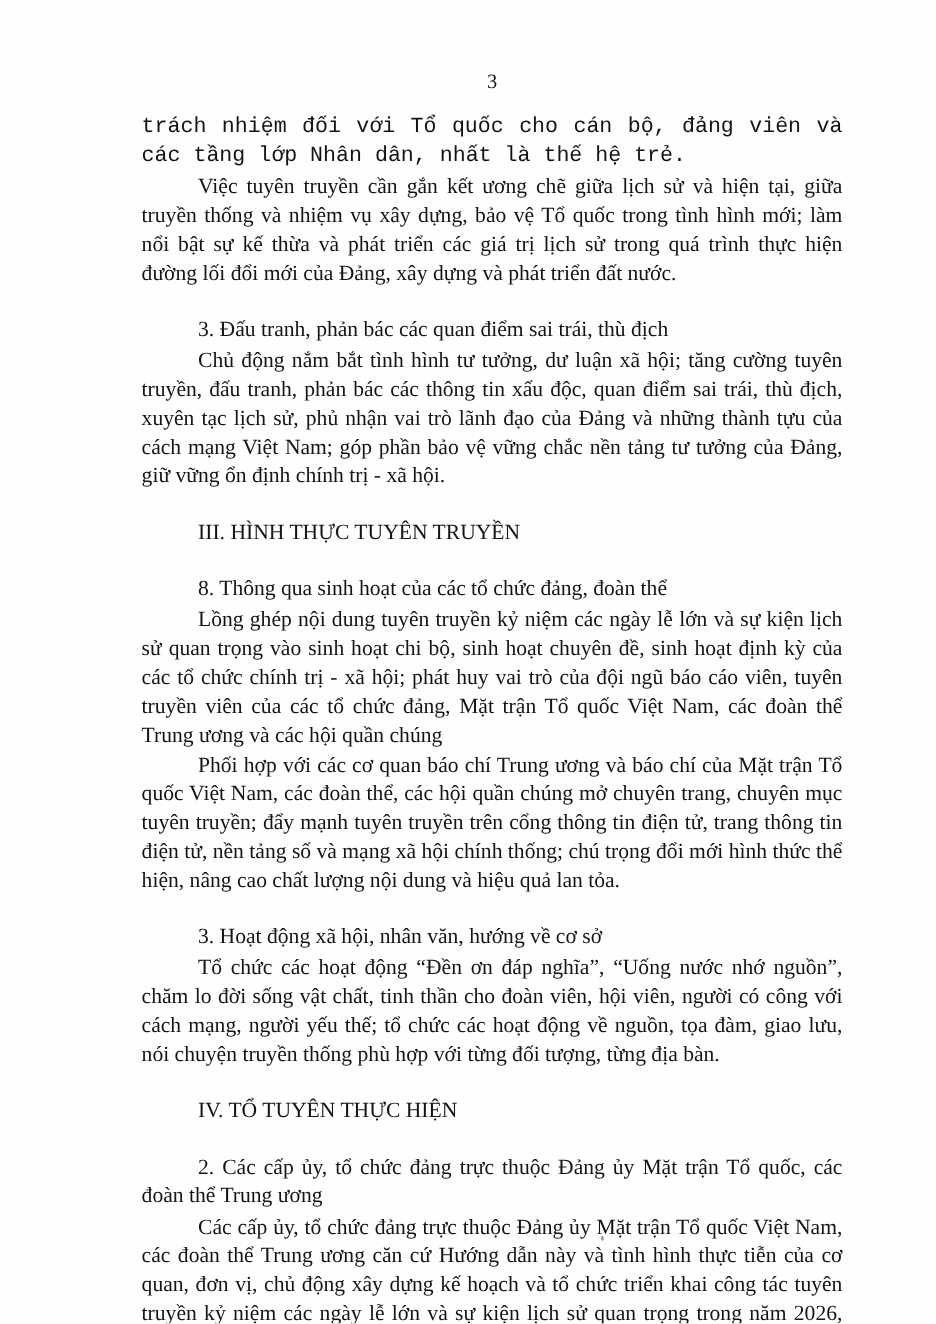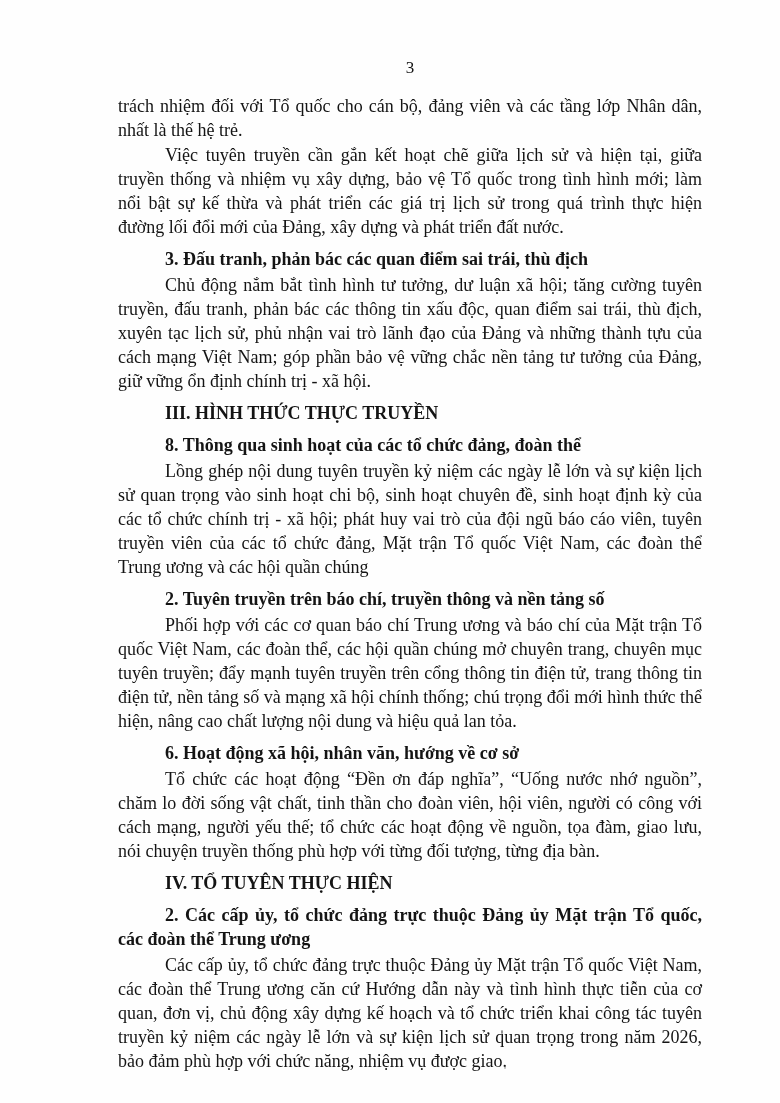--- a/index.html
+++ b/index.html
@@ -30,24 +30,25 @@
     font-size: 18px;
     line-height: 24px;
     text-align: justify;
     text-justify: inter-word;
   }
   .text-block p {
     text-indent: 47px;
   }
   .text-block p.noindent {
     text-indent: 0;
+    font-family: Liberation Mono, monospace;
   }
   .text-block p.heading {
-    font-weight: bold;
-    margin-top: 8px;
+    font-weight: normal;
+    margin-top: 23px;
     margin-bottom: 2px;
   }
   .text-block p.body-par {
     margin-bottom: 1px;
   }
   
   .speck {
     position: absolute;
     background: #8a8a8a;
     border-radius: 50%;
@@ -58,37 +59,36 @@
 </head>
 <body>
 
 <div class="page">
 
   <div class="page-number">3</div>
 
   <div class="text-block">
     <p class="body-par noindent">trách nhiệm đối với Tổ quốc cho cán bộ, đảng viên và các tầng lớp Nhân dân, nhất là thế hệ trẻ.</p>
 
-    <p class="body-par">Việc tuyên truyền cần gắn kết hoạt chẽ giữa lịch sử và hiện tại, giữa truyền thống và nhiệm vụ xây dựng, bảo vệ Tổ quốc trong tình hình mới; làm nổi bật sự kế thừa và phát triển các giá trị lịch sử trong quá trình thực hiện đường lối đổi mới của Đảng, xây dựng và phát triển đất nước.</p>
+    <p class="body-par">Việc tuyên truyền cần gắn kết ương chẽ giữa lịch sử và hiện tại, giữa truyền thống và nhiệm vụ xây dựng, bảo vệ Tổ quốc trong tình hình mới; làm nổi bật sự kế thừa và phát triển các giá trị lịch sử trong quá trình thực hiện đường lối đổi mới của Đảng, xây dựng và phát triển đất nước.</p>
 
     <p class="heading">3. Đấu tranh, phản bác các quan điểm sai trái, thù địch</p>
 
     <p class="body-par">Chủ động nắm bắt tình hình tư tưởng, dư luận xã hội; tăng cường tuyên truyền, đấu tranh, phản bác các thông tin xấu độc, quan điểm sai trái, thù địch, xuyên tạc lịch sử, phủ nhận vai trò lãnh đạo của Đảng và những thành tựu của cách mạng Việt Nam; góp phần bảo vệ vững chắc nền tảng tư tưởng của Đảng, giữ vững ổn định chính trị - xã hội.</p>
 
-    <p class="heading">III. HÌNH THỨC THỰC TRUYỀN</p>
+    <p class="heading">III. HÌNH THỰC TUYÊN TRUYỀN</p>
 
     <p class="heading">8. Thông qua sinh hoạt của các tổ chức đảng, đoàn thể</p>
 
     <p class="body-par">Lồng ghép nội dung tuyên truyền kỷ niệm các ngày lễ lớn và sự kiện lịch sử quan trọng vào sinh hoạt chi bộ, sinh hoạt chuyên đề, sinh hoạt định kỳ của các tổ chức chính trị - xã hội; phát huy vai trò của đội ngũ báo cáo viên, tuyên truyền viên của các tổ chức đảng, Mặt trận Tổ quốc Việt Nam, các đoàn thể Trung ương và các hội quần chúng</p>
 
-    <p class="heading">2. Tuyên truyền trên báo chí, truyền thông và nền tảng số</p>
 
     <p class="body-par">Phối hợp với các cơ quan báo chí Trung ương và báo chí của Mặt trận Tổ quốc Việt Nam, các đoàn thể, các hội quần chúng mở chuyên trang, chuyên mục tuyên truyền; đẩy mạnh tuyên truyền trên cổng thông tin điện tử, trang thông tin điện tử, nền tảng số và mạng xã hội chính thống; chú trọng đổi mới hình thức thể hiện, nâng cao chất lượng nội dung và hiệu quả lan tỏa.</p>
 
-    <p class="heading">6. Hoạt động xã hội, nhân văn, hướng về cơ sở</p>
+    <p class="heading">3. Hoạt động xã hội, nhân văn, hướng về cơ sở</p>
 
     <p class="body-par">Tổ chức các hoạt động “Đền ơn đáp nghĩa”, “Uống nước nhớ nguồn”, chăm lo đời sống vật chất, tinh thần cho đoàn viên, hội viên, người có công với cách mạng, người yếu thế; tổ chức các hoạt động về nguồn, tọa đàm, giao lưu, nói chuyện truyền thống phù hợp với từng đối tượng, từng địa bàn.</p>
 
     <p class="heading">IV. TỔ TUYÊN THỰC HIỆN</p>
 
     <p class="heading">2. Các cấp ủy, tổ chức đảng trực thuộc Đảng ủy Mặt trận Tổ quốc, các đoàn thể Trung ương</p>
 
     <p class="body-par">Các cấp ủy, tổ chức đảng trực thuộc Đảng ủy Mặt trận Tổ quốc Việt Nam, các đoàn thể Trung ương căn cứ Hướng dẫn này và tình hình thực tiễn của cơ quan, đơn vị, chủ động xây dựng kế hoạch và tổ chức triển khai công tác tuyên truyền kỷ niệm các ngày lễ lớn và sự kiện lịch sử quan trọng trong năm 2026, bảo đảm phù hợp với chức năng, nhiệm vụ được giao.</p>
   </div>
 

